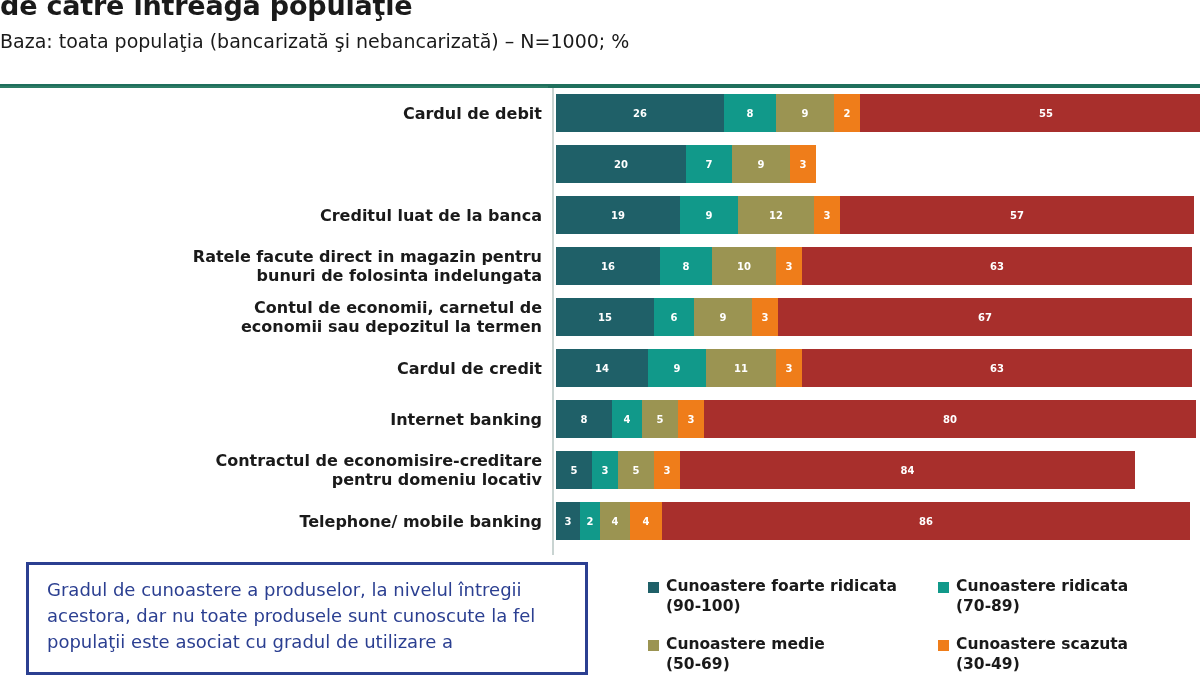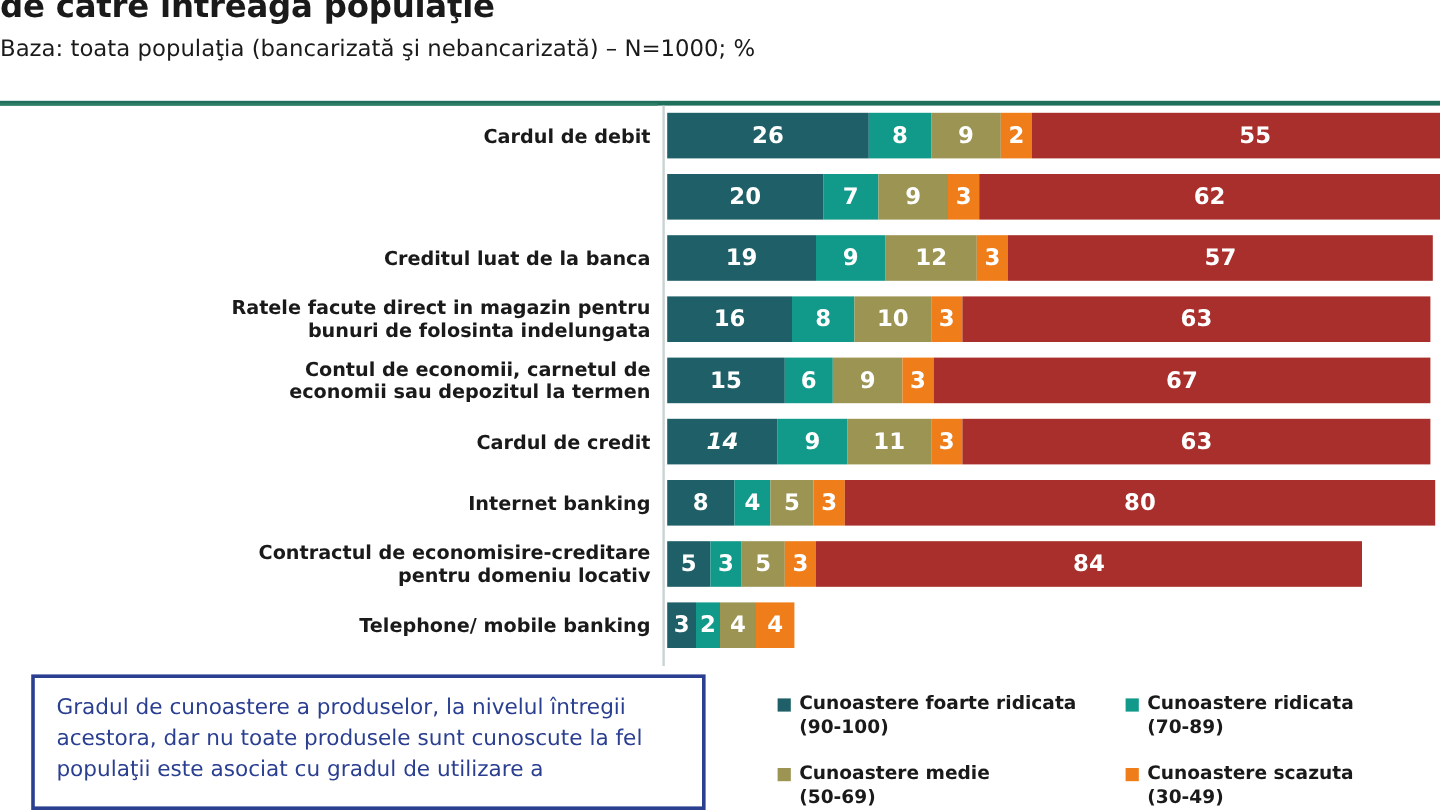--- a/index.html
+++ b/index.html
@@ -103,21 +103,21 @@
     display: flex;
     align-items: stretch;
   }
   .seg {
     height: 38px;
     display: flex;
     align-items: center;
     justify-content: center;
     font-family: "DejaVu Sans", sans-serif;
     font-weight: bold;
-    font-size: 19px;
+    font-size: 10px;
     color: #ffffff;
     overflow: hidden;
     box-sizing: border-box;
   }
   .seg.s0 { background: #1f6068; }
   .seg.s1 { background: #11998a; }
   .seg.s2 { background: #9b9452; }
   .seg.s3 { background: #ef7d1a; }
   .seg.s4 { background: #a82f2c; }
 
@@ -198,21 +198,20 @@
         <div class="seg s3" style="width: 26px;">2</div>
         <div class="seg s4" style="width: 372px;">55</div>
       </div>
     </div>
     <div class="row" style="top: 55px;">
       <div class="bars">
         <div class="seg s0" style="width: 130px;">20</div>
         <div class="seg s1" style="width: 46px;">7</div>
         <div class="seg s2" style="width: 58px;">9</div>
         <div class="seg s3" style="width: 26px;">3</div>
-        <div class="seg s4" style="width: 384px;">62</div>
       </div>
     </div>
     <div class="row" style="top: 106px;">
       <div class="row-label">
         <div>Creditul luat de la banca</div>
       </div>
       <div class="bars">
         <div class="seg s0" style="width: 124px;">19</div>
         <div class="seg s1" style="width: 58px;">9</div>
         <div class="seg s2" style="width: 76px;">12</div>
@@ -242,21 +241,21 @@
         <div class="seg s2" style="width: 58px;">9</div>
         <div class="seg s3" style="width: 26px;">3</div>
         <div class="seg s4" style="width: 414px;">67</div>
       </div>
     </div>
     <div class="row" style="top: 259px;">
       <div class="row-label">
         <div>Cardul de credit</div>
       </div>
       <div class="bars">
-        <div class="seg s0" style="width: 92px; font-style: italic;">14</div>
+        <div class="seg s0" style="width: 92px;">14</div>
         <div class="seg s1" style="width: 58px;">9</div>
         <div class="seg s2" style="width: 70px;">11</div>
         <div class="seg s3" style="width: 26px;">3</div>
         <div class="seg s4" style="width: 390px;">63</div>
       </div>
     </div>
     <div class="row" style="top: 310px;">
       <div class="row-label">
         <div>Internet banking</div>
       </div>
@@ -282,20 +281,21 @@
     </div>
     <div class="row" style="top: 412px;">
       <div class="row-label">
         <div>Telephone/ mobile banking</div>
       </div>
       <div class="bars">
         <div class="seg s0" style="width: 24px;">3</div>
         <div class="seg s1" style="width: 20px;">2</div>
         <div class="seg s2" style="width: 30px;">4</div>
         <div class="seg s3" style="width: 32px;">4</div>
+        <div class="seg s4" style="width: 528px;">86</div>
       </div>
     </div>
   </div>
 
 <div class="callout">
   <p>Gradul de cunoastere a produselor, la nivelul întregii</p>
   <p>acestora, dar nu toate produsele sunt cunoscute la fel</p>
   <p>populaţii este asociat cu gradul de utilizare a</p>
 </div>
 

